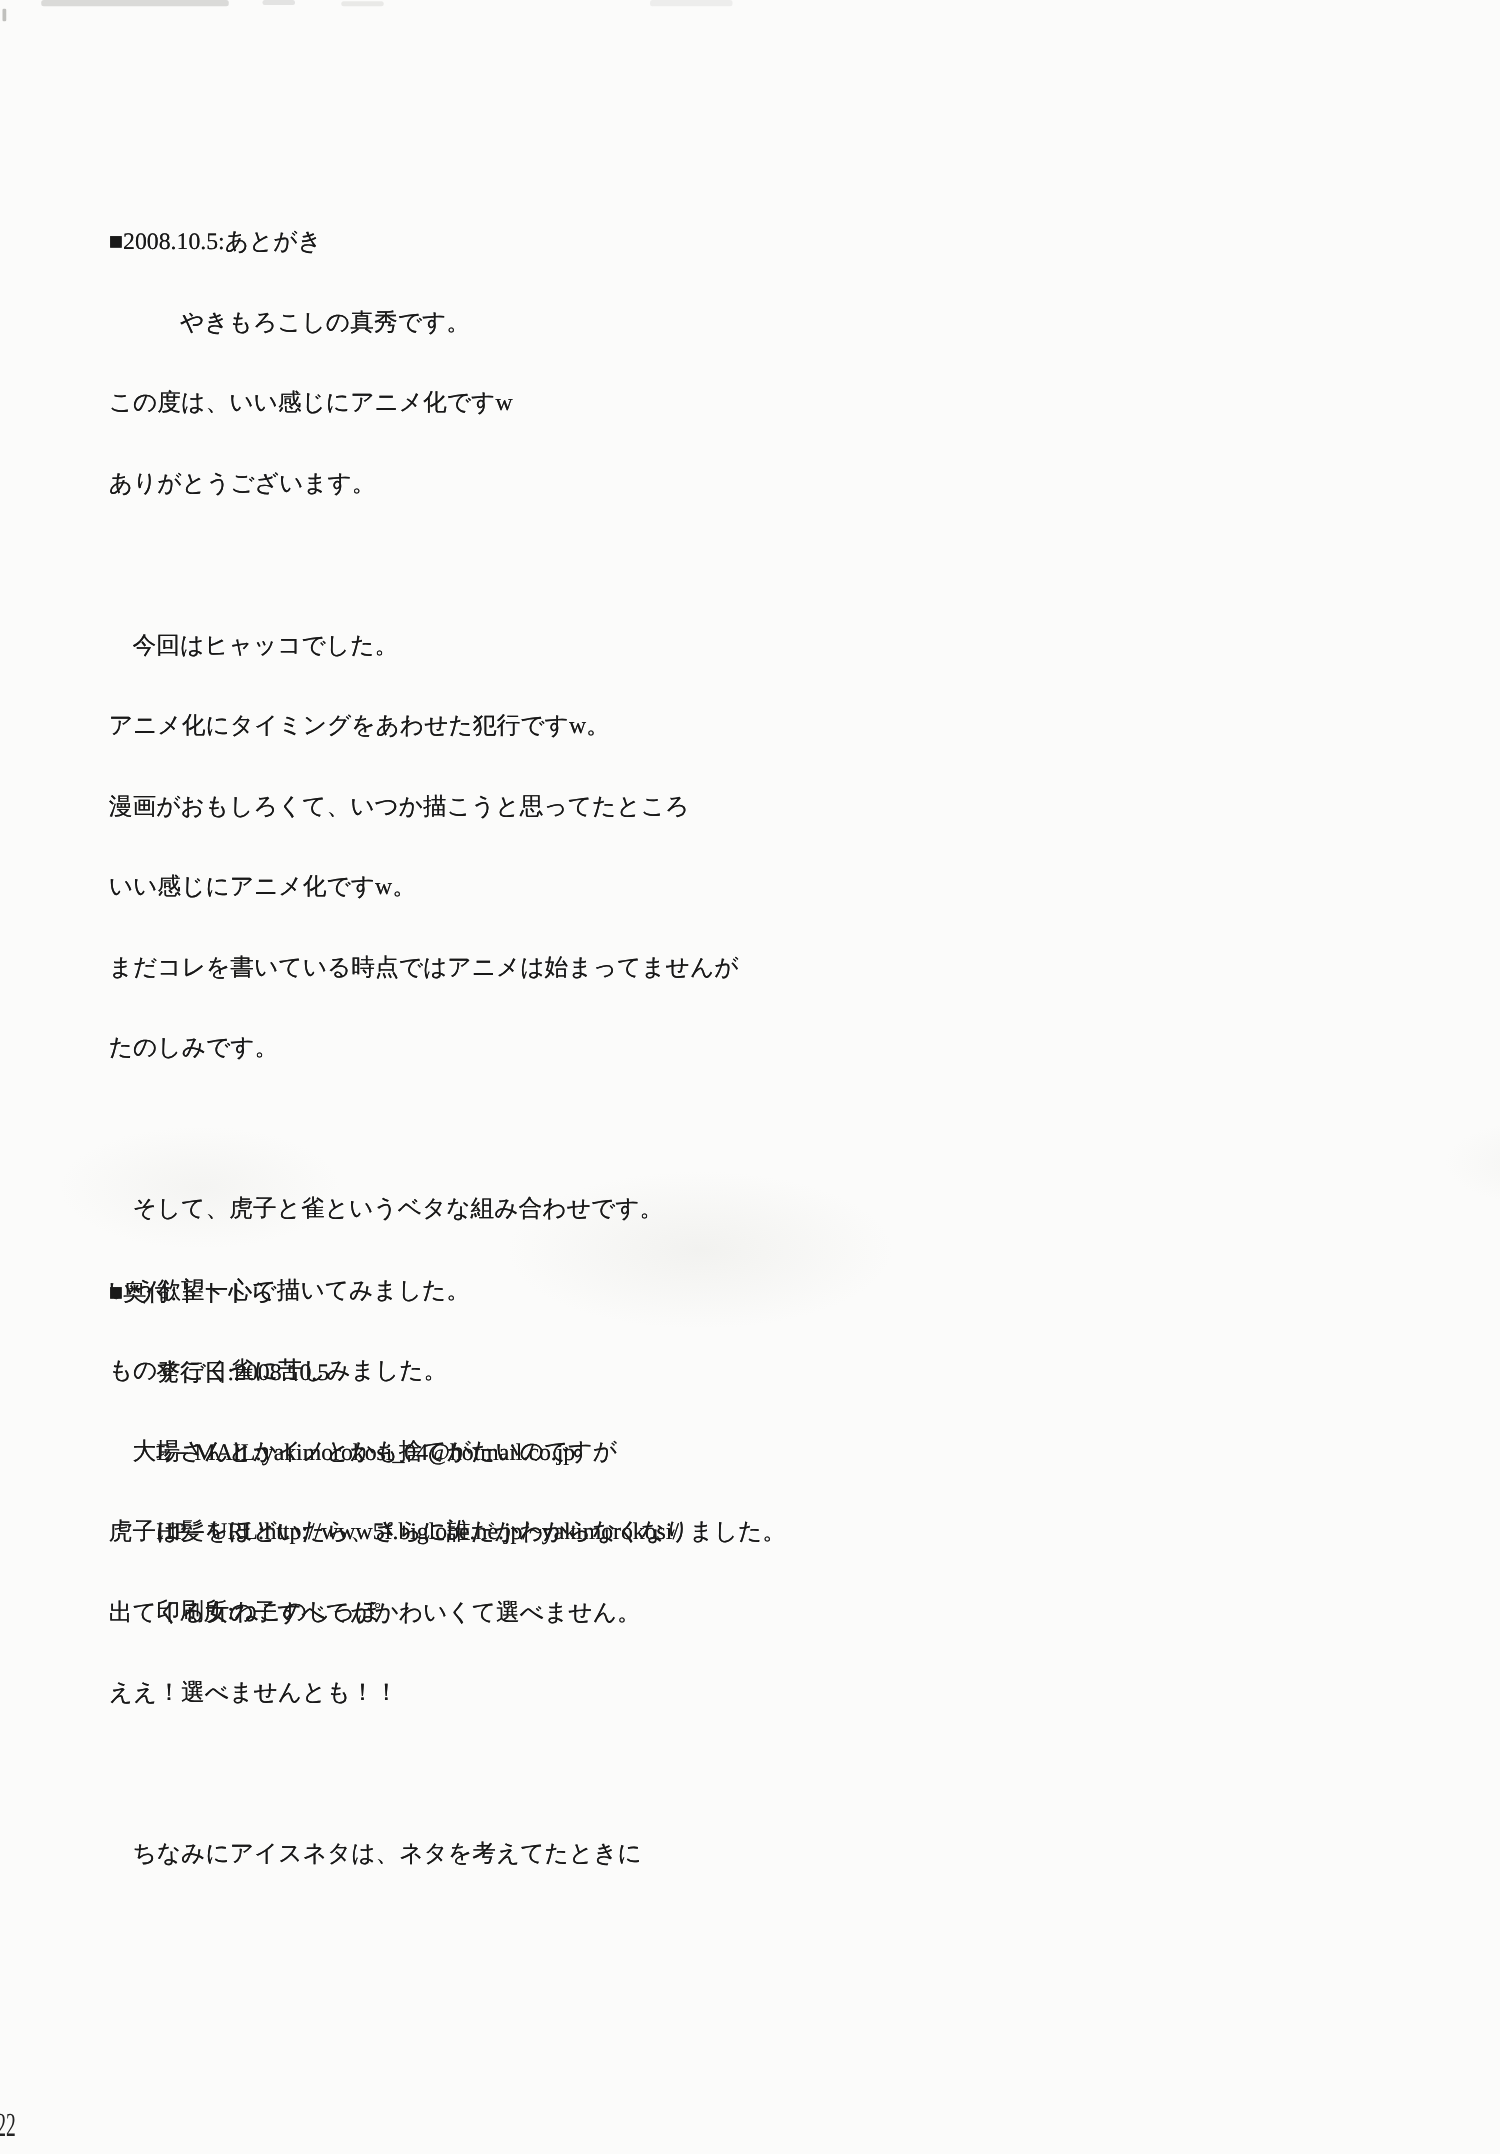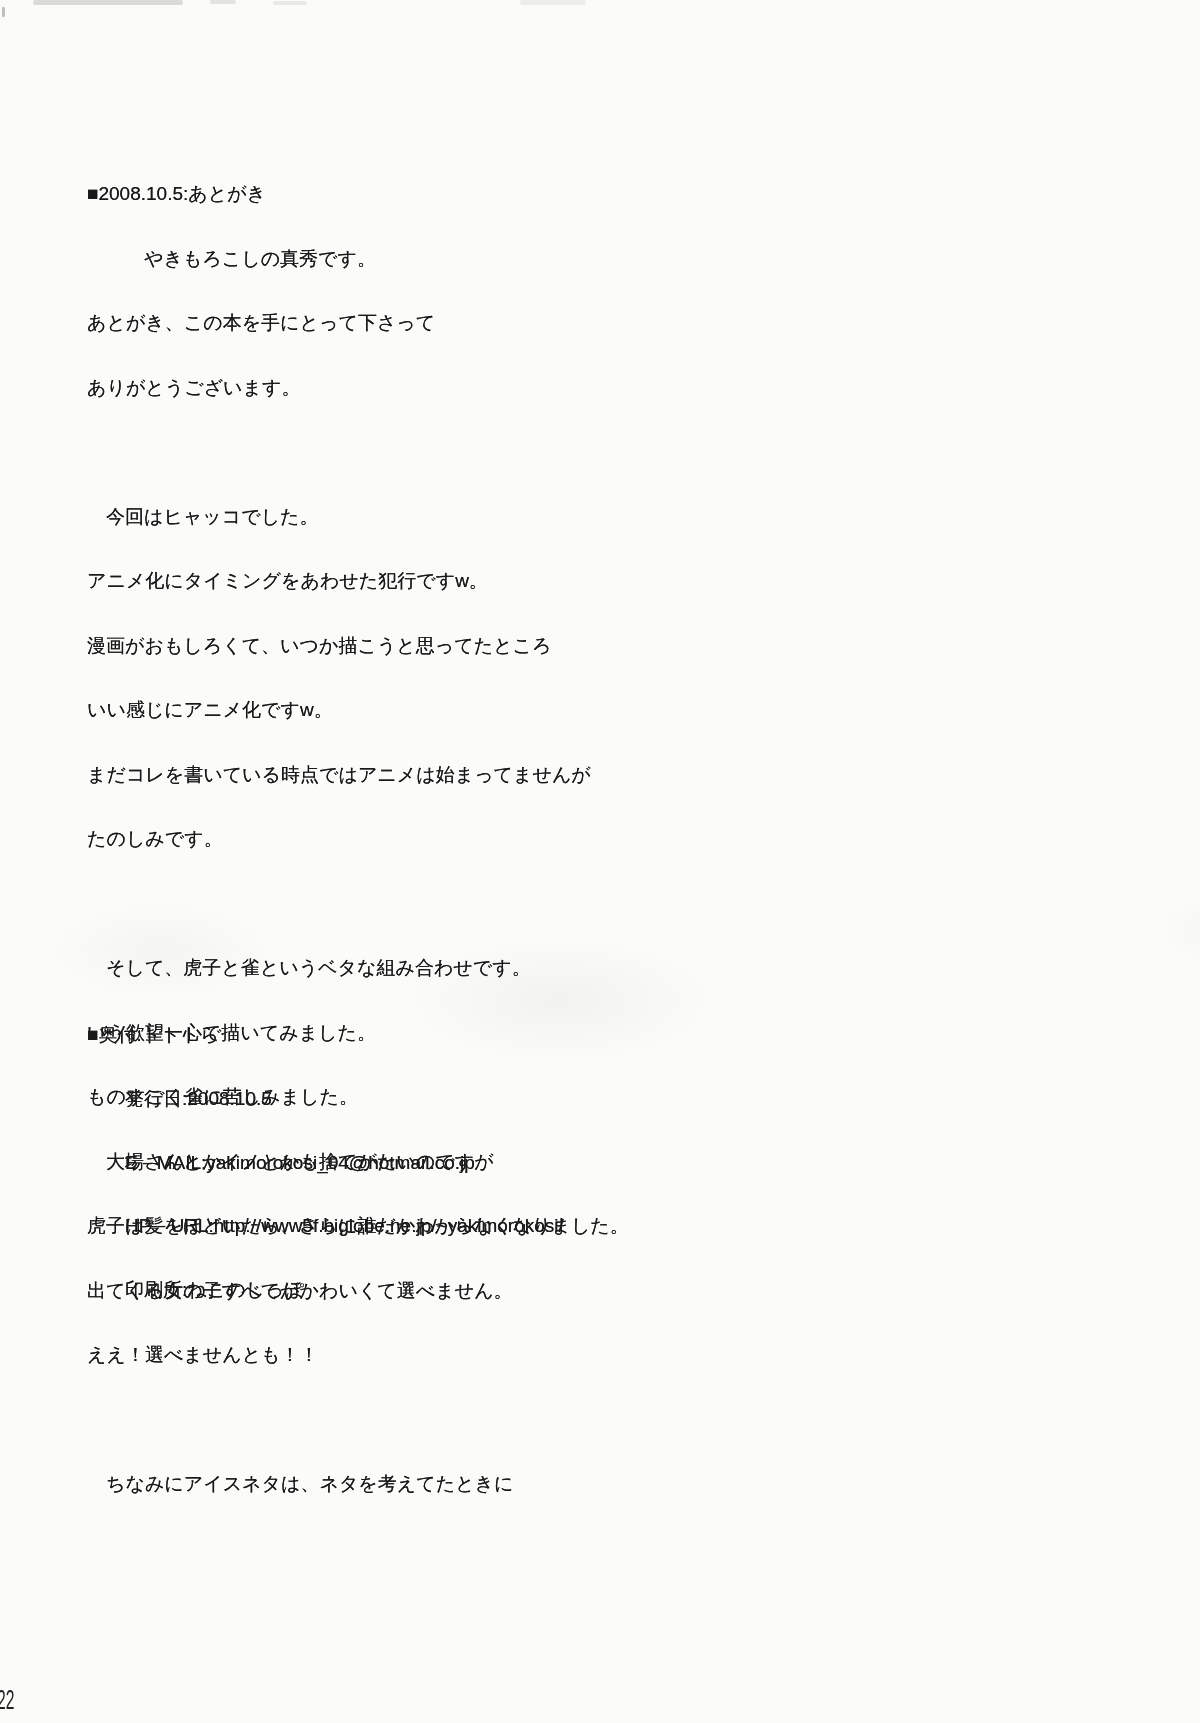--- a/index.html
+++ b/index.html
@@ -12,20 +12,21 @@
     color: #1b1b1b;
   }
   .page {
     position: absolute;
     inset: 0;
     background:
       radial-gradient(ellipse 220px 90px at 560px 1000px, rgba(225,225,220,0.35), rgba(225,225,220,0) 70%),
       radial-gradient(ellipse 160px 70px at 160px 950px, rgba(228,228,224,0.3), rgba(228,228,224,0) 70%),
       radial-gradient(ellipse 120px 50px at 1240px 930px, rgba(228,228,224,0.3), rgba(228,228,224,0) 70%),
       #fbfbfa;
+    font-family: Liberation Serif, serif;
   }
   .textblock {
     position: absolute;
     left: 87px;
     white-space: pre;
     font-size: 19px;
     font-weight: 500;
     color: #191919;
     text-shadow: 0 0 0.4px #333;
   }
@@ -62,21 +63,21 @@
 
   <div class="smudge s1"></div>
   <div class="smudge s2"></div>
   <div class="smudge s3"></div>
   <div class="smudge s4"></div>
   <div class="smudge s5"></div>
 
   <div class="textblock afterword">
     <div class="line">■2008.10.5:あとがき</div>
     <div class="line">　　　やきもろこしの真秀です。</div>
-    <div class="line">あとがき、この本を手にとって下さって</div>
+    <div class="line">この度は、いい感じにアニメ化ですw</div>
     <div class="line">ありがとうございます。</div>
     <div class="line"></div>
     <div class="line">　今回はヒャッコでした。</div>
     <div class="line">アニメ化にタイミングをあわせた犯行ですw。</div>
     <div class="line">漫画がおもしろくて、いつか描こうと思ってたところ</div>
     <div class="line">いい感じにアニメ化ですw。</div>
     <div class="line">まだコレを書いている時点ではアニメは始まってませんが</div>
     <div class="line">たのしみです。</div>
     <div class="line"></div>
     <div class="line">　そして、虎子と雀というベタな組み合わせです。</div>

